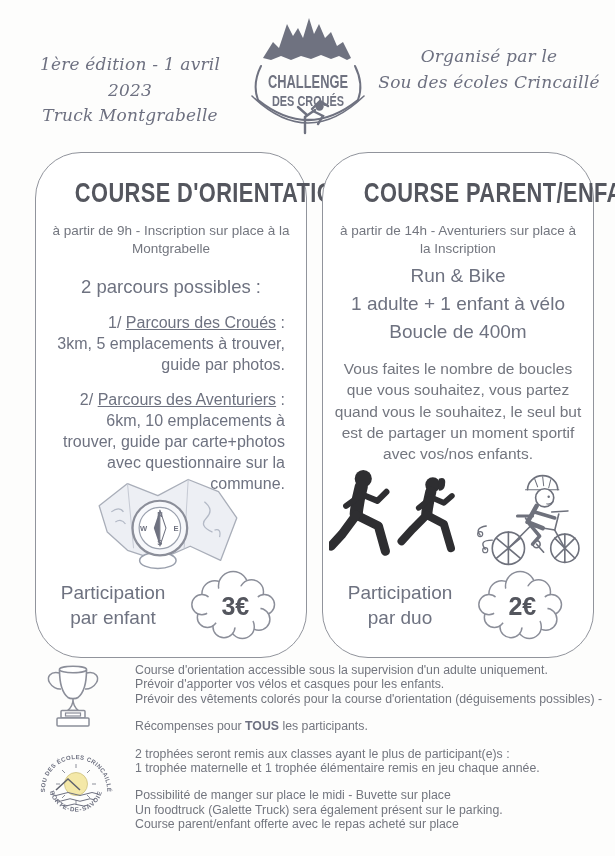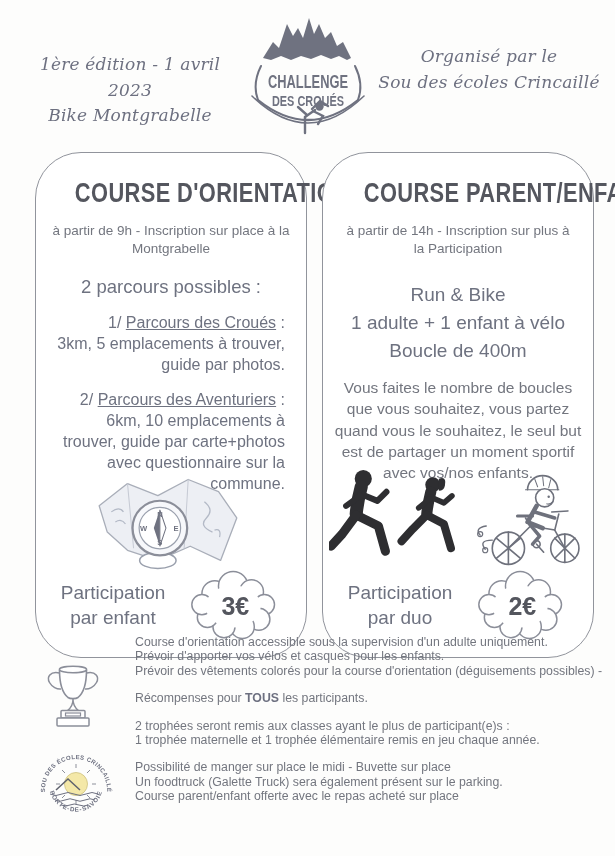--- a/index.html
+++ b/index.html
@@ -17,51 +17,51 @@
   .card{position:absolute;top:152px;width:272px;height:506px;background:#fff;
         border:1.4px solid #91949c;border-radius:46px;text-align:center;box-sizing:border-box;}
   #card-left{left:35px;}
   #card-right{left:322px;}
   .card-title{margin-top:24px;font-size:28px;font-weight:bold;color:#54565e;white-space:nowrap;}
   .card-title .cond{display:inline-block;transform:scaleX(.78);transform-origin:center;letter-spacing:.5px;}
   .card-sub{margin-top:13px;font-size:13.5px;line-height:1.32;color:#73767f;text-align:center;}
   .intro{margin-top:18px;font-size:18.5px;color:#6e7280;}
   .course-block{margin:15px 21px 0;text-align:right;font-size:16px;line-height:1.31;color:#6e7280;}
   .course-name{text-decoration:underline;}
-  .highlight{margin-top:23px;font-size:19px;line-height:1.48;color:#6e7280;}
+  .highlight{margin-top:4px;font-size:19px;line-height:1.48;color:#6e7280;}
   .descr{margin:12px auto 0;width:252px;font-size:15.5px;line-height:1.38;color:#73767f;}
   .illus{position:absolute;left:50%;transform:translateX(-50%);}
   #map-illus{top:314px;}
   #duo-illus{top:310px;}
   .participation{position:absolute;left:0;right:0;bottom:12px;display:flex;
       justify-content:center;align-items:center;gap:24px;}
   .part-label{font-size:19px;line-height:1.3;color:#6e7280;text-align:center;}
   .cloud{position:relative;width:92px;height:79px;flex:0 0 auto;}
   .cloud svg{position:absolute;inset:0;}
   .price{position:absolute;inset:0;display:flex;align-items:center;justify-content:center;
          font-size:25px;font-weight:bold;color:#54565e;padding-top:2px;}
 
   
   #trophy{position:absolute;left:42px;top:662px;}
   #school-logo{position:absolute;left:34px;top:744px;}
-  #notes{position:absolute;left:135px;top:635px;width:474px;font-size:12.3px;
+  #notes{position:absolute;left:135px;top:663px;width:474px;font-size:12.3px;
          line-height:14.4px;color:#73767f;text-align:left;}
   .note{margin-bottom:13px;}
   .note:last-child{margin-bottom:18px;}
   #notes b{font-weight:bold;color:#6d7080;}
   svg{display:block;}
 </style>
 </head>
 <body>
 
 <div id="page">
 
   <div id="hdr-left" class="script-block">
     <div>1ère édition - 1 avril 2023</div>
-    <div>Bike Montgrabelle</div>
+    <div>Truck Montgrabelle</div>
   </div>
 
   <div id="logo">
     <svg width="130" height="142" viewBox="0 0 130 142">
       <polygon points="20,52 30,36 36,42 44,18 50,30 55,22 60,32 66,12 71,28 76,18 82,32 88,26 94,40 100,36 108,52 104,54 96,50 88,53 78,49 68,53 58,50 48,54 38,50 28,54" fill="#6f7280"></polygon>
       <path d="M18 60 Q9 78 15 94" stroke="#6f7280" stroke-width="2" fill="none" stroke-linecap="round"></path>
       <path d="M112 60 Q121 78 115 94" stroke="#6f7280" stroke-width="2" fill="none" stroke-linecap="round"></path>
       <path d="M15 94 Q65 134 115 94" stroke="#6f7280" stroke-width="2.2" fill="none" stroke-linecap="round"></path>
       <path d="M9 90 Q65 144 121 90" stroke="#6f7280" stroke-width="1.6" fill="none" stroke-linecap="round"></path>
       <text x="65" y="82" text-anchor="middle" font-family="Liberation Sans,sans-serif" font-weight="bold" font-size="17.5" fill="#6f7280" textLength="80" lengthAdjust="spacingAndGlyphs">CHALLENGE</text>
@@ -145,22 +145,22 @@
         <div class="price">3€</div>
       </div>
     </div>
   </div>
 
   <div id="card-right" class="card">
     <div class="card-title">
       <span class="cond">COURSE PARENT/ENFANT</span>
     </div>
     <div class="card-sub">
-      <div>à partir de 14h -  Inscription sur plus à</div>
-      <div>la Participation</div>
+      <div>à partir de 14h -  Aventuriers sur place à</div>
+      <div>la Inscription</div>
     </div>
     <div class="highlight">
       <div>Run &amp; Bike</div>
       <div>1 adulte + 1 enfant à vélo</div>
       <div>Boucle de 400m</div>
     </div>
     <div class="descr">Vous faites le nombre de boucles que vous souhaitez, vous partez quand vous le souhaitez, le seul but est de partager un moment sportif avec vos/nos enfants.</div>
 
     <div id="duo-illus" class="illus">
       <svg width="258" height="114" viewBox="0 0 256 112">

